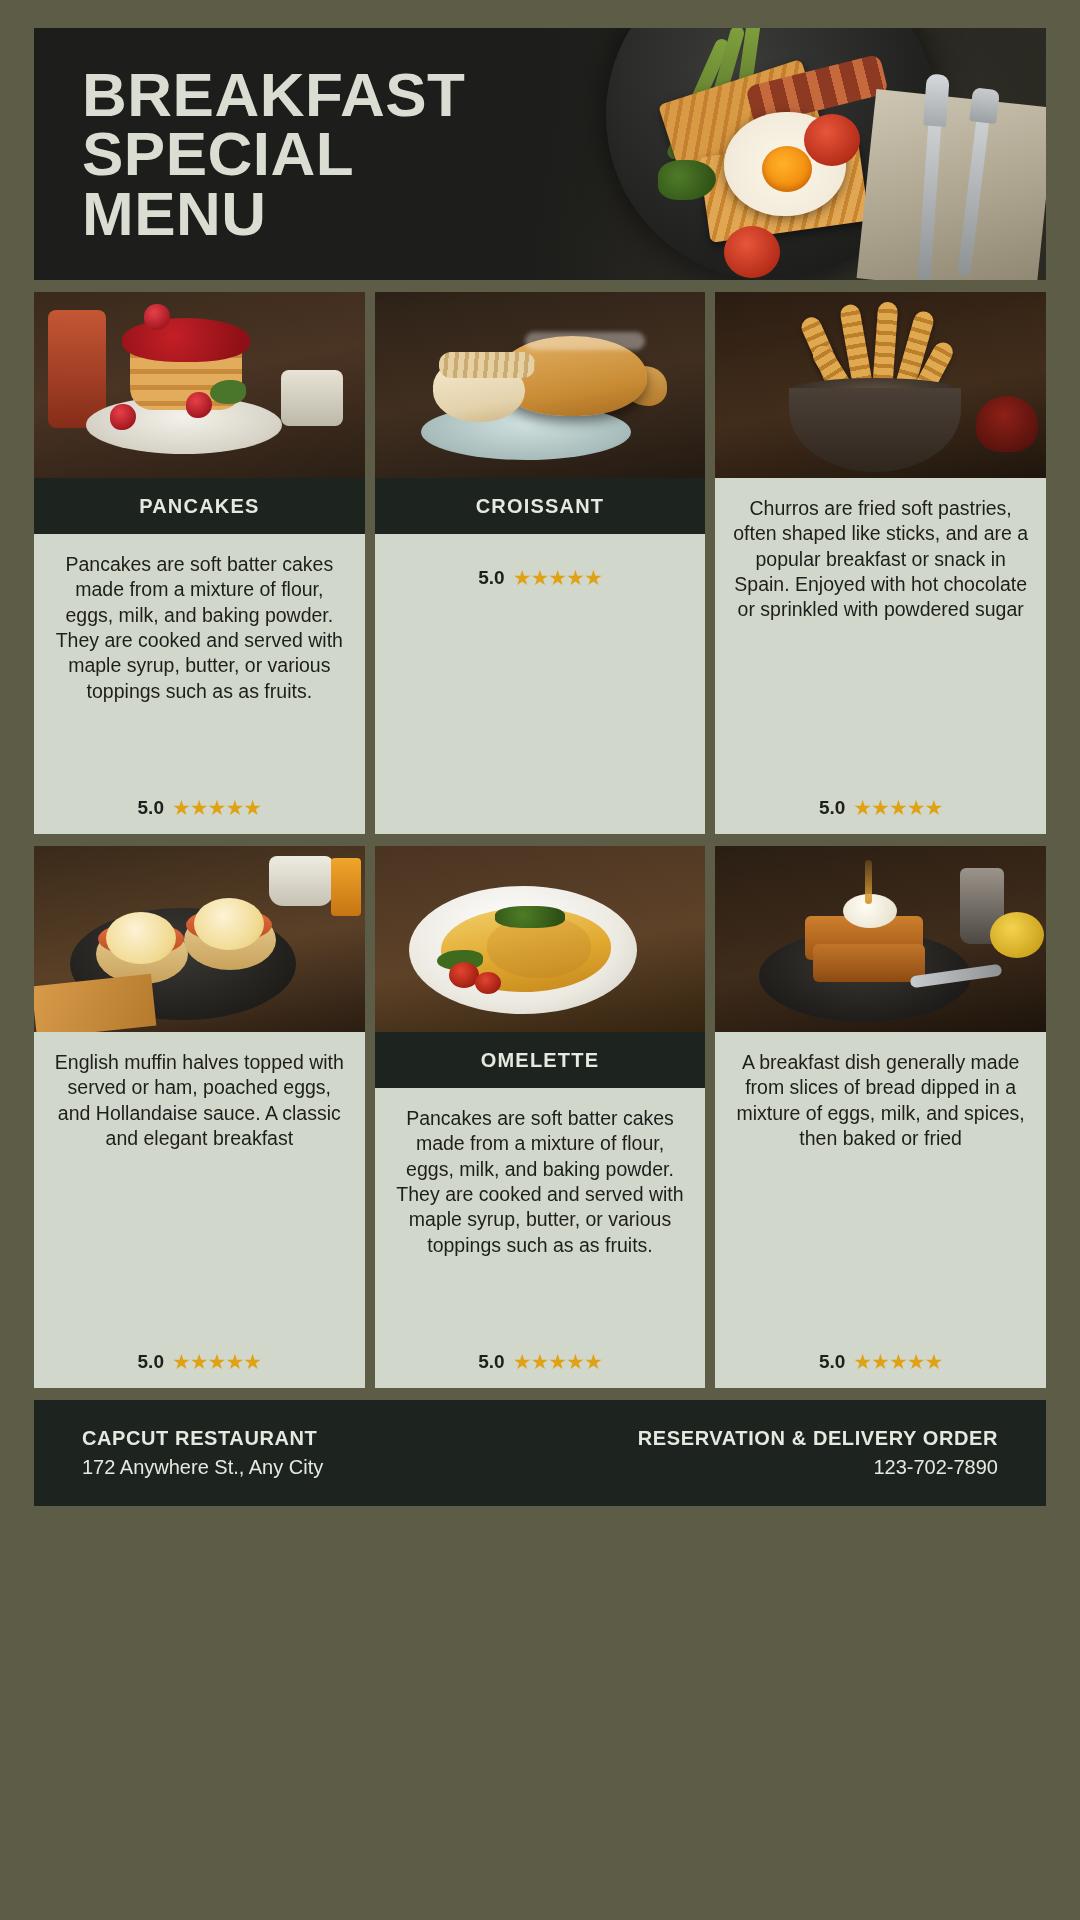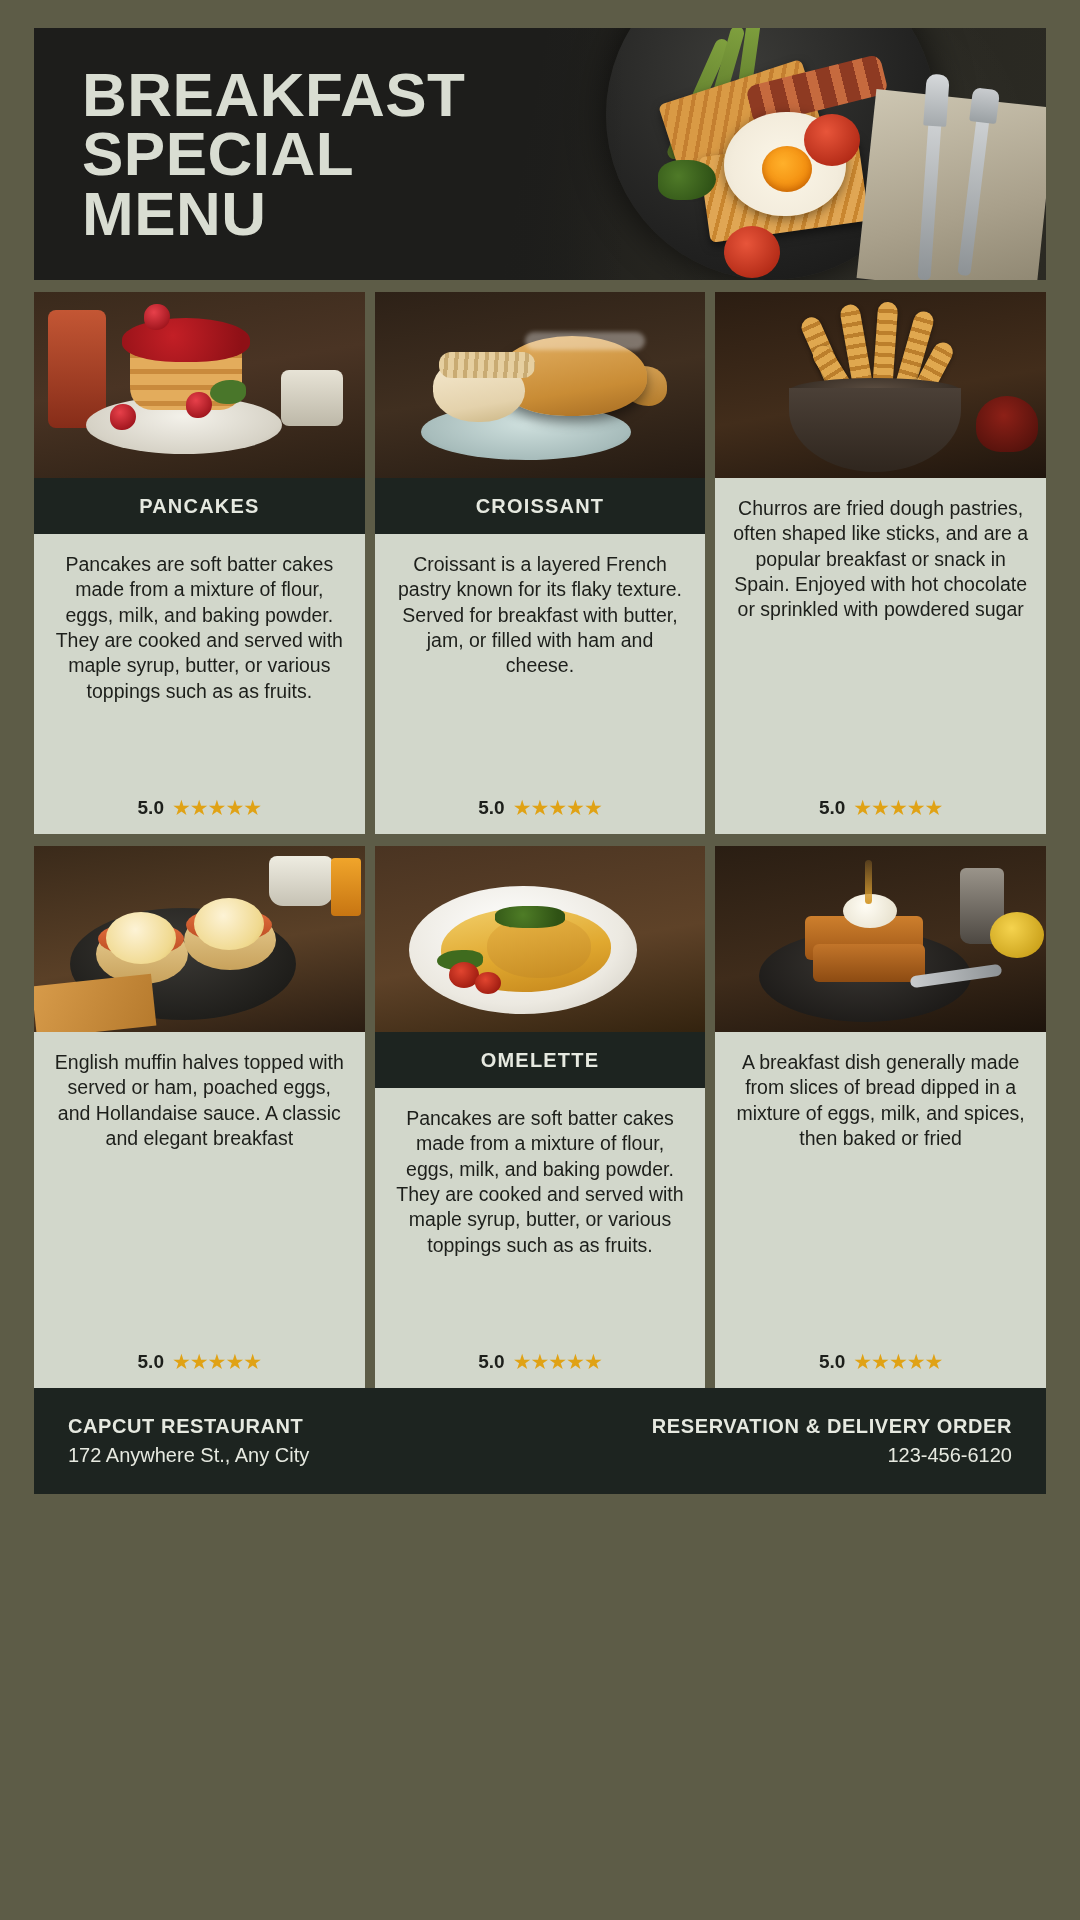--- a/index.html
+++ b/index.html
@@ -194,26 +194,27 @@
     align-items: center;
     justify-content: center;
     gap: 8px;
     padding-top: 14px;
   }
   .rating-value { font-size: 19px; font-weight: bold; color: #1d1f1b; }
   .stars { color: #e0a215; font-size: 21px; letter-spacing: -1px; }
 
   
   .footer {
+    margin-top: 12px;
     background: #1d2420;
     height: 106px;
     display: flex;
     align-items: center;
     justify-content: space-between;
-    padding: 0 34px;
+    padding: 0 48px;
     color: #e6e9e0;
   }
   .footer-left .brand {
     font-size: 20px; font-weight: bold; letter-spacing: 0.6px; line-height: 1.15;
     text-transform: uppercase;
   }
   .footer-left .address { font-size: 20px; margin-top: 6px; }
   .footer-right { text-align: right; }
   .footer-right .res {
     font-size: 20px; font-weight: bold; letter-spacing: 0.6px; line-height: 1.15;
@@ -352,21 +353,20 @@
           <div class="cr-tip1"></div>
           <div class="cr-tip2"></div>
           <div class="cr-body"></div>
           <div class="cream"></div>
           <div class="flake"></div>
           <div class="sugar"></div>
         </div>
       </div>
       <div class="card-title">CROISSANT</div>
       <div class="card-body">
-        <p class="card-desc">Croissant is a layered French pastry known for its flaky texture. Served for breakfast with butter, jam, or filled with ham and cheese.</p>
         <div class="card-rating">
           <span class="rating-value">5.0</span>
           <span class="stars">★★★★★</span>
         </div>
       </div>
     </div>
 
     <div class="card">
       <div class="card-photo">
         <div class="ph ph-churros">
@@ -375,21 +375,21 @@
           <div class="ch c3"></div>
           <div class="ch c4"></div>
           <div class="ch c5"></div>
           <div class="ch c6"></div>
           <div class="bowl-rim"></div>
           <div class="bowl"></div>
           <div class="dip"></div>
         </div>
       </div>
       <div class="card-body">
-        <p class="card-desc">Churros are fried dough pastries, often shaped like sticks, and are a popular breakfast or snack in Spain. Enjoyed with hot chocolate or sprinkled with powdered sugar</p>
+        <p class="card-desc">Churros are fried soft pastries, often shaped like sticks, and are a popular breakfast or snack in Spain. Enjoyed with hot chocolate or sprinkled with powdered sugar</p>
         <div class="card-rating">
           <span class="rating-value">5.0</span>
           <span class="stars">★★★★★</span>
         </div>
       </div>
     </div>
 
     <div class="card">
       <div class="card-photo">
         <div class="ph ph-eggsben">
@@ -462,17 +462,17 @@
 
   <div class="footer">
     <div class="footer-left">
       <div class="brand">CAPCUT
 RESTAURANT</div>
       <div class="address">172 Anywhere St., Any City</div>
     </div>
     <div class="footer-right">
       <div class="res">RESERVATION &amp;
 DELIVERY ORDER</div>
-      <div class="phone">123-456-6120</div>
+      <div class="phone">123-702-7890</div>
     </div>
   </div>
 
 </div>
 
 </body></html>

